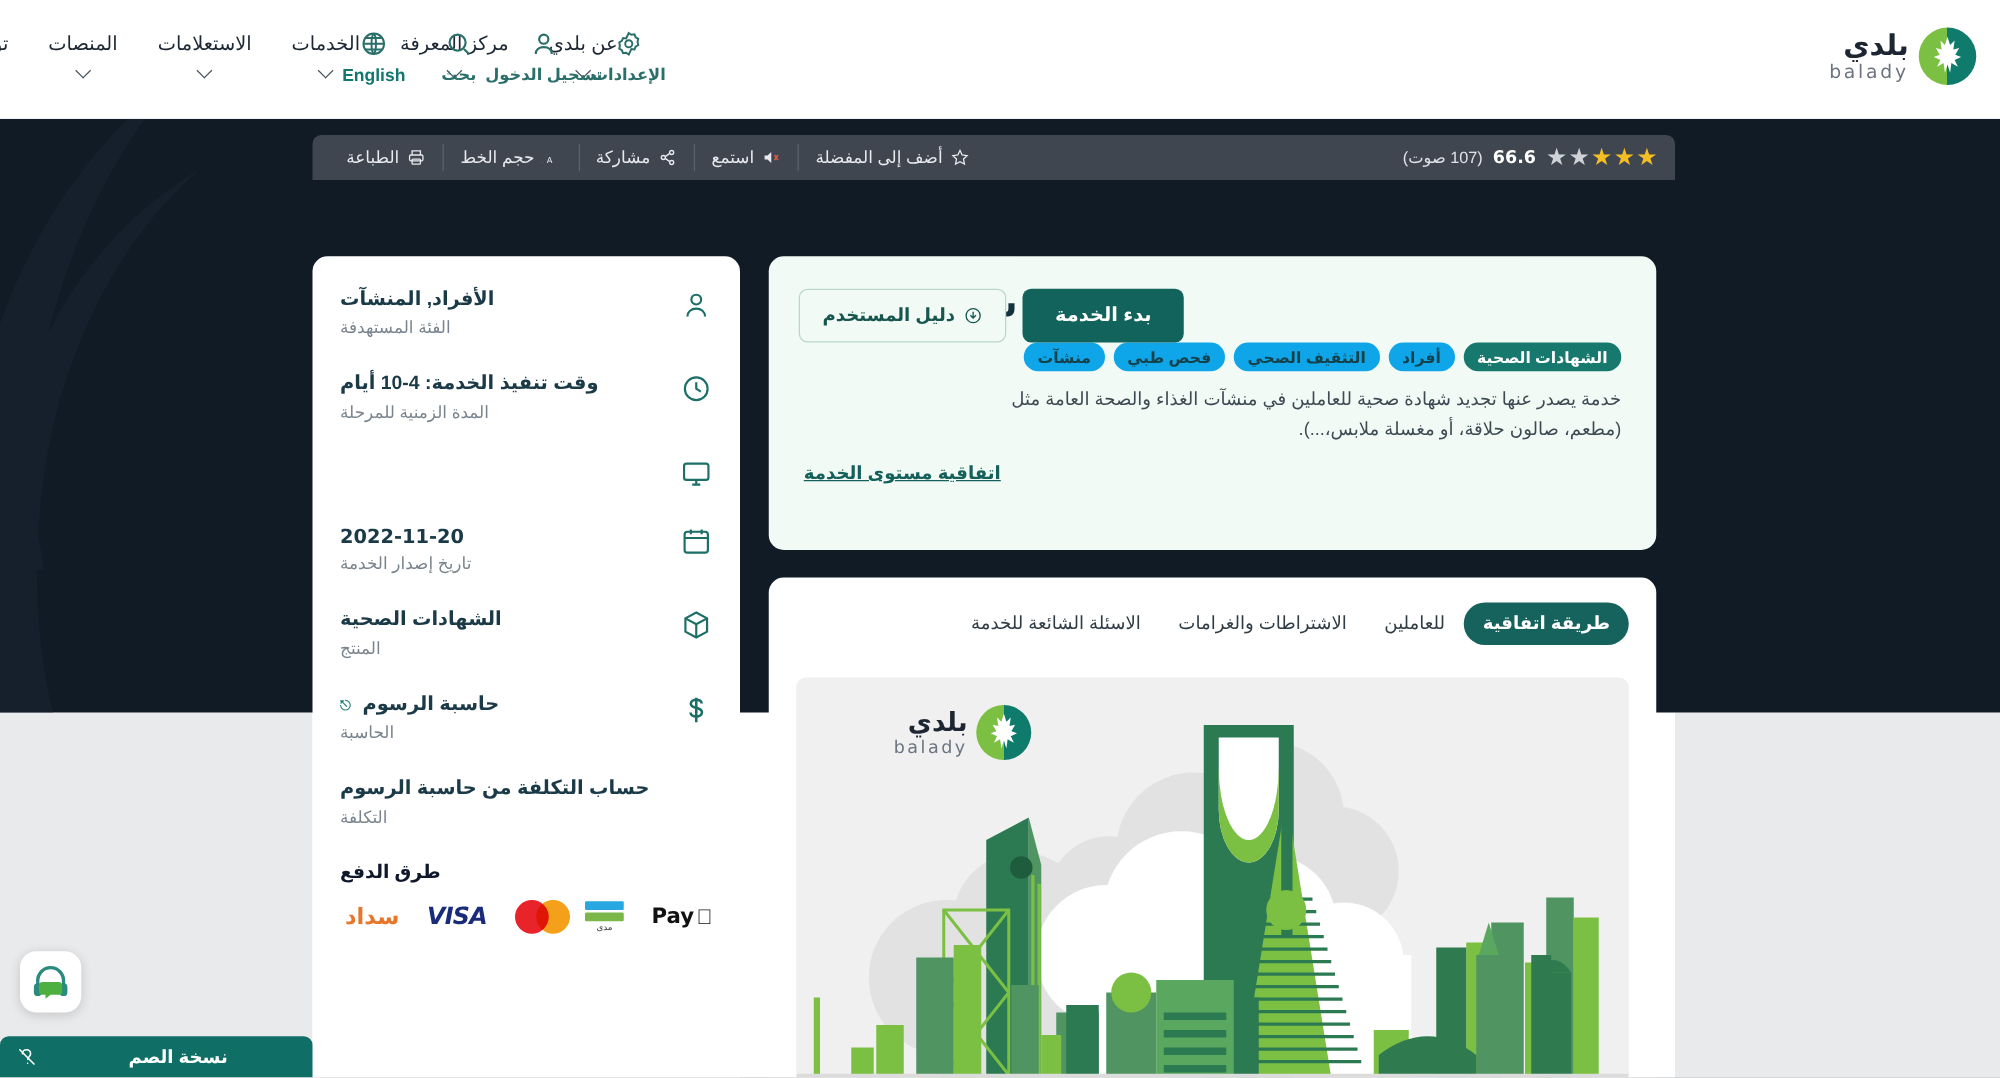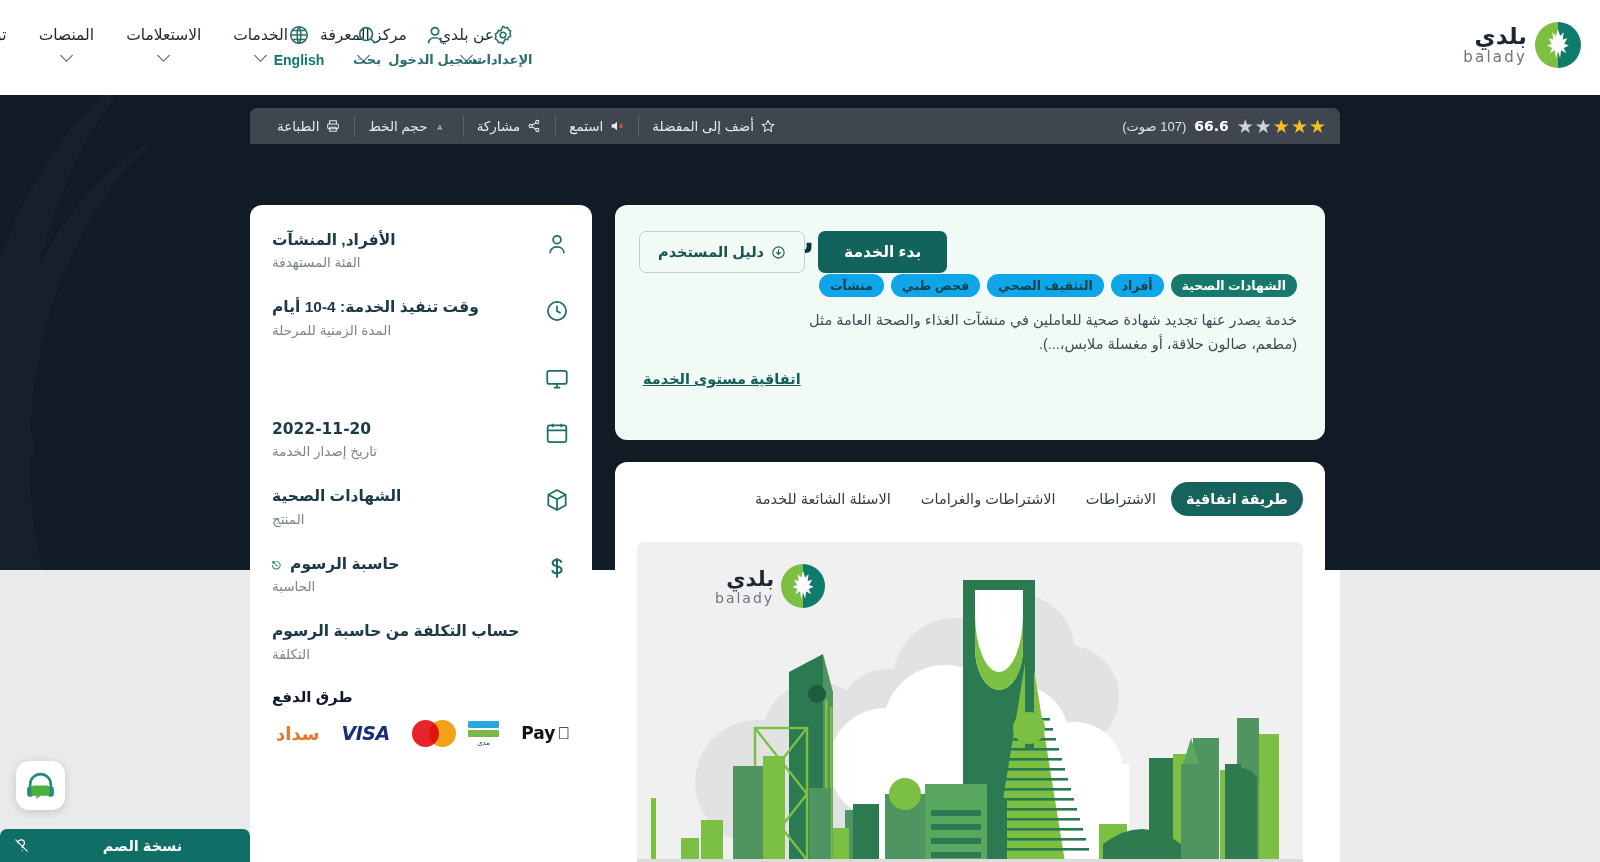--- a/index.html
+++ b/index.html
@@ -797,21 +797,21 @@
         </span>
         <span>دليل المستخدم</span>
       </button>
     </div>
   </section>
 
   <section class="tabcard">
 
     <div class="tabrow">
       <span class="tab active">طريقة اتفاقية</span>
-      <span class="tab">الاشتراطات</span>
+      <span class="tab">للعاملين</span>
       <span class="tab">الاشتراطات والغرامات</span>
       <span class="tab">الاسئلة الشائعة للخدمة</span>
     </div>
 
     <div class="illus">
       <svg viewBox="0 0 666 320" xmlns="http://www.w3.org/2000/svg" preserveAspectRatio="xMidYMax meet">
         <rect width="666" height="320" fill="#f0f0f0"></rect>
 
         <g fill="#e2e2e2">
           <circle cx="120" cy="240" r="62"></circle>

